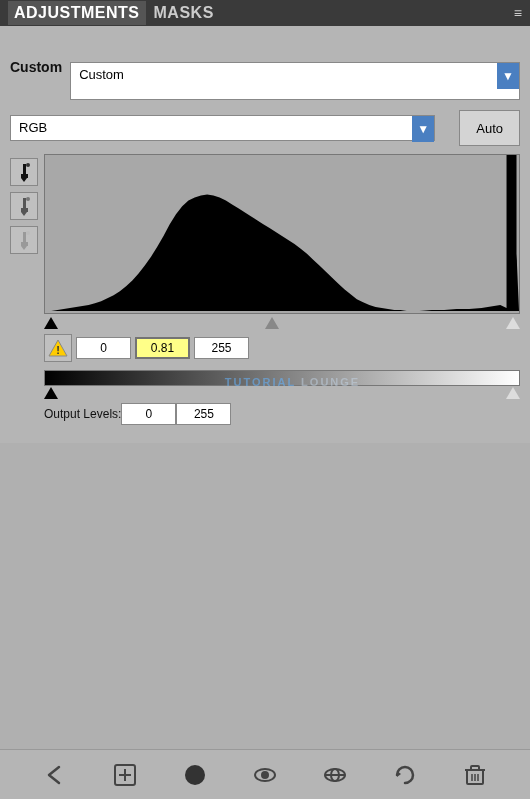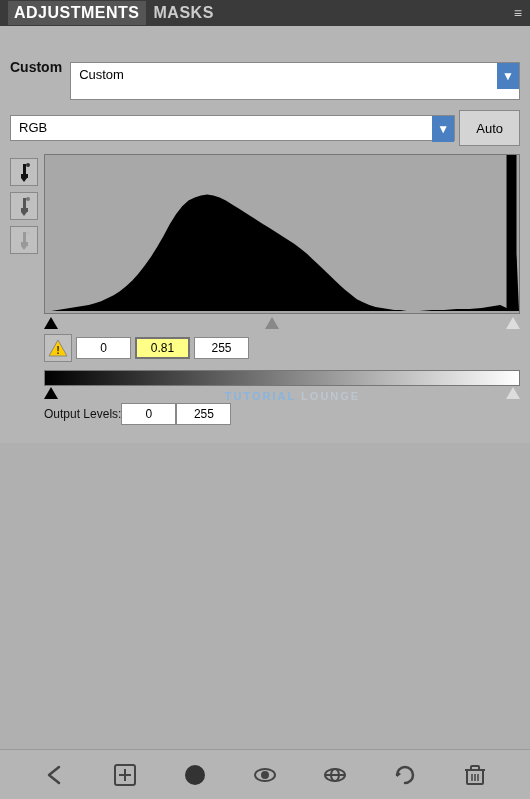--- a/index.html
+++ b/index.html
@@ -70,21 +70,21 @@
       display: flex;
       align-items: center;
       justify-content: center;
       font-size: 12px;
     }
 
     
     .channel-row {
       display: flex;
       align-items: center;
-      gap: 4px;
+      gap: 24px;
       margin-bottom: 8px;
     }
     .channel-select-arrow {
       background: #4a7fc1;
       color: #fff;
       width: 22px;
       height: 26px;
       display: flex;
       align-items: center;
       justify-content: center;
@@ -335,21 +335,21 @@
           </svg>
         </div>
         <input type="text" class="level-input" value="0" style="">
         <input type="text" class="level-input active" value="0.81" style="">
         <input type="text" class="level-input" value="255" style="">
       </div>
 
       <div style="position:relative;">
         <div style="height:16px; background:linear-gradient(to right, #000, #fff); border:1px solid #777;">
 
-          <div style="position:absolute; width:100%; text-align:center; top:18px; font-size:11px; font-weight:bold; letter-spacing:2px; pointer-events:none; line-height:16px;padding-left:19px;">
+          <div style="position:absolute; width:100%; text-align:center; top:4px; font-size:11px; font-weight:bold; letter-spacing:2px; pointer-events:none; line-height:16px;padding-left:19px;">
             <span style="color:rgba(100,180,255,0.55);">TUTORIAL</span><span style="color:rgba(200,220,240,0.45);"> LOUNGE</span>
           </div>
         </div>
 
         <div style="position:relative; height:14px; margin-top:1px;">
           <div style="position:absolute; left:0px;">
             <div class="triangle-up-black"></div>
           </div>
           <div style="position:absolute; right:0px;">
             <div class="triangle-up-white" style="border-bottom-color:#ddd;"></div>

